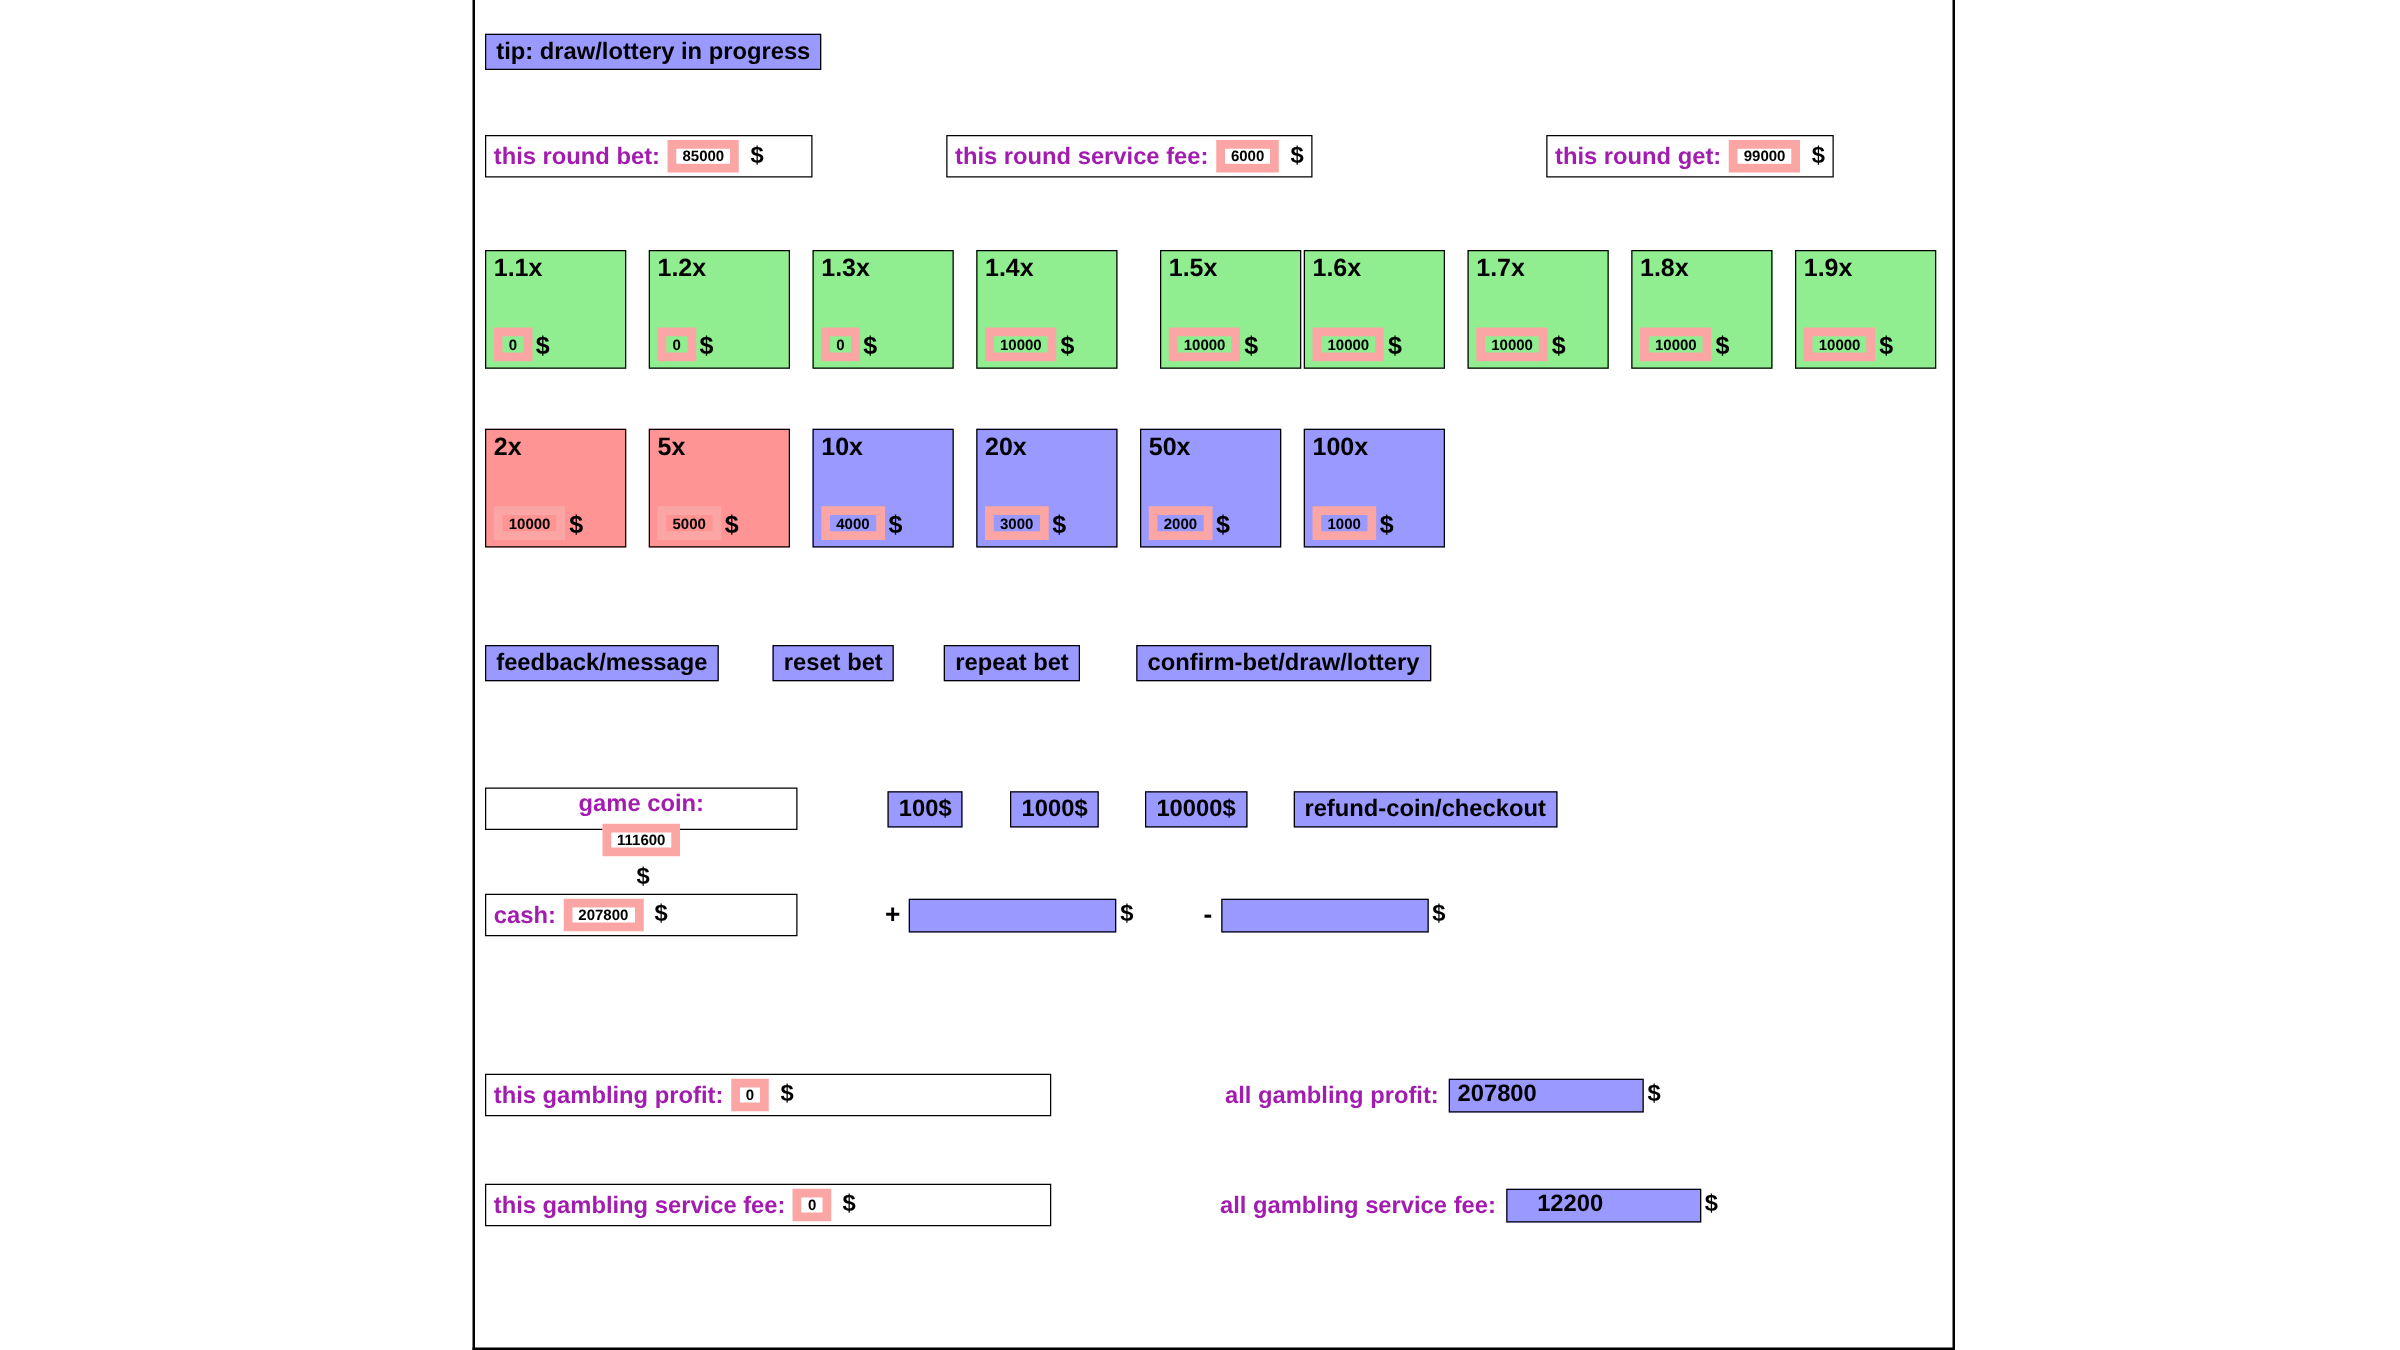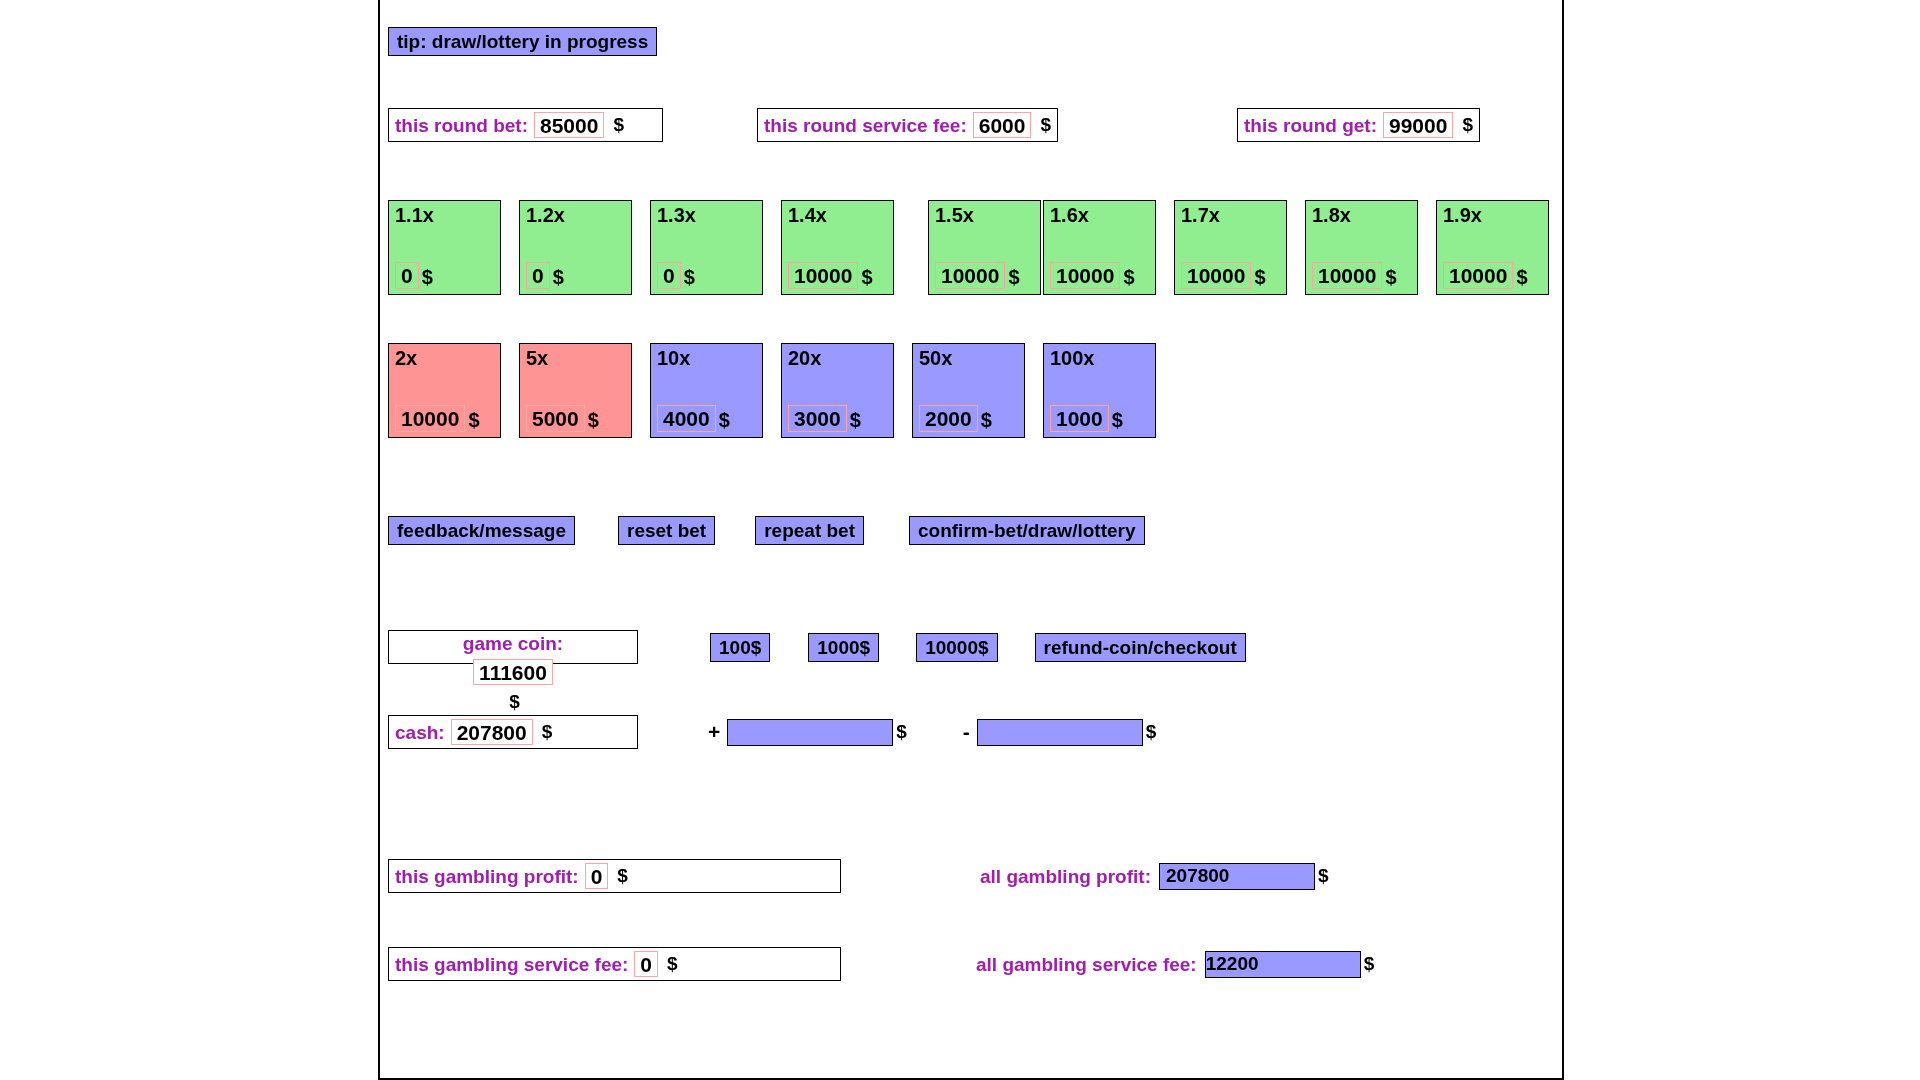--- a/index.html
+++ b/index.html
@@ -21,24 +21,24 @@
   .row { position: absolute; display: flex; align-items: center; }
   .lbl {
     font-weight: bold;
     font-size: 19px;
     color: #a21caf;
     white-space: nowrap;
     line-height: 1;
   }
   
   .field {
-    border: 1px solid #fca5a5;
+    border: 7px solid #fca5a5;
     background: #ffffff;
     font-weight: bold;
-    font-size: 21px;
+    font-size: 12px;
     padding: 2px 5px;
     line-height: 1;
     display: flex;
     align-items: center;
     height: 26px;
     white-space: nowrap;
   }
   .dollar { font-weight: bold; font-size: 19px; padding-left: 3px; }
 
   
@@ -314,18 +314,18 @@
 
   <div class="row" style="left:8px; top:947px;">
     <div class="statbox" style="width:453px;">
       <span class="lbl">this gambling service fee:</span>
       <span class="field">0</span>
       <span class="dollar">$</span>
     </div>
     <span style="width:135px"></span>
     <span class="lbl">all gambling service fee:</span>
     <span style="width:8px"></span>
-    <div class="purplefield" style="width:156px; display:flex; align-items:center; padding:0 0; font-weight:bold; font-size:19px;">12200</div>
+    <div class="purplefield" style="width:156px; display:flex; align-items:center; padding:0 24px; font-weight:bold; font-size:19px;">12200</div>
     <span class="dollar">$</span>
   </div>
 
 
 </div>
 
 </body></html>

